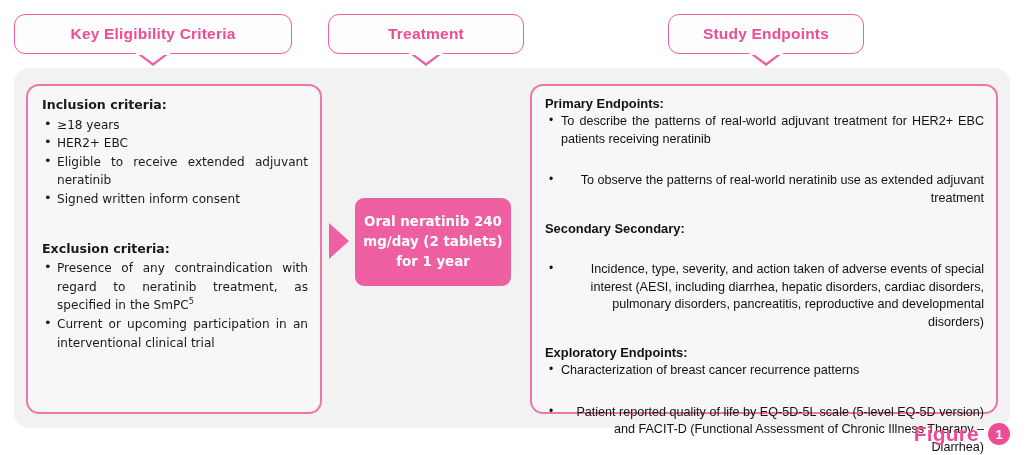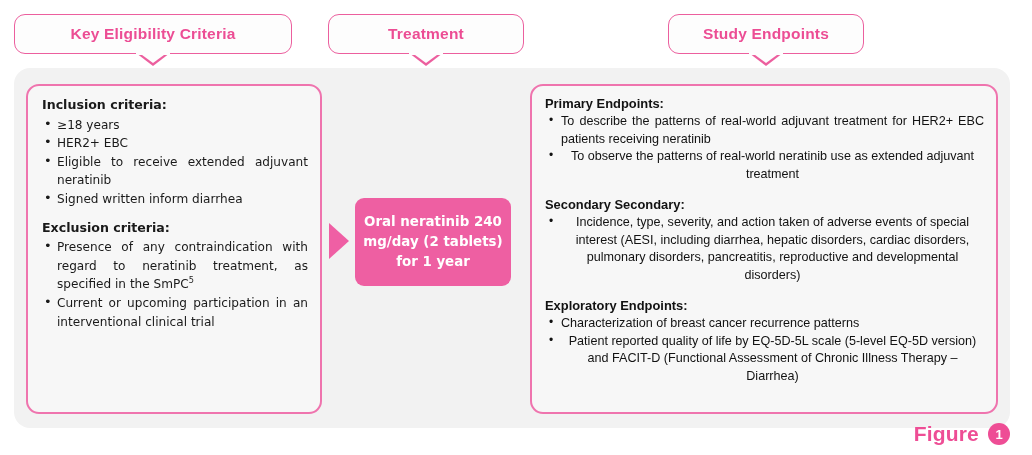--- a/index.html
+++ b/index.html
@@ -55,21 +55,21 @@
     position:absolute;box-sizing:border-box;
     border:2px solid #ef74ae;border-radius:13px;
     background:#f7f7f7;
   }
   #panel-eligibility{left:26px;top:84px;width:296px;height:330px;padding:10px 12px 8px 12px;}
   #panel-endpoints{left:530px;top:84px;width:468px;height:330px;padding:9px 12px 8px 12px;}
 
   
   .left-txt{font-family:"DejaVu Sans",sans-serif;color:#1a1a1a;font-size:12.1px;line-height:18.6px;}
   .left-head{font-weight:bold;font-size:12.6px;margin:0 0 1px 2px;}
-  .left-head.second{margin-top:10px;}
+  .left-head.second{margin-top:31px;}
   ul.lst{list-style:none;margin:0;padding:0;}
   ul.lst li{
     position:relative;padding-left:15px;margin:0 0 0 2px;
     text-align:justify;text-justify:inter-word;
   }
   ul.lst li::before{
     content:"\2022";position:absolute;left:2px;top:-1px;font-size:13px;color:#1a1a1a;
   }
   sup{font-size:8.2px;vertical-align:super;line-height:0;}
 
@@ -78,21 +78,21 @@
   .r-head{font-weight:bold;font-size:12.9px;margin:0 0 1px 1px;}
   .r-head.gap{margin-top:13px;}
   ul.rlst{list-style:none;margin:0;padding:0;}
   ul.rlst li{
     position:relative;padding-left:15px;margin:0 0 0 2px;
     text-align:justify;text-justify:inter-word;
   }
   ul.rlst li::before{
     content:"\2022";position:absolute;left:3px;top:-1px;font-size:12px;color:#121212;
   }
-  ul.rlst li:last-child{text-align:center;}
+  ul.rlst li:last-child{text-align:right;margin-top:24px;}
 
   
   #treatment-box{
     position:absolute;left:355px;top:198px;width:156px;height:88px;
     background:#ee5fa2;border-radius:9px;
     display:flex;align-items:center;justify-content:center;
     box-sizing:border-box;padding:0 8px;
   }
   #treatment-box .t-text{
     color:#ffffff;font-family:"DejaVu Sans",sans-serif;
@@ -153,21 +153,21 @@
         <span class="cut"></span>
     </span>
   </div>
 
   <div class="panel left-txt" id="panel-eligibility">
     <div class="left-head">Inclusion criteria:</div>
     <ul class="lst">
       <li>≥18 years</li>
       <li>HER2+ EBC</li>
       <li>Eligible to receive extended adjuvant neratinib</li>
-      <li>Signed written inform diarrhea</li>
+      <li>Signed written inform consent</li>
     </ul>
 
     <div class="left-head second">Exclusion criteria:</div>
     <ul class="lst">
       <li><span>Presence of any contraindication with regard to neratinib treatment, as specified in the SmPC</span><sup>5</sup></li>
       <li>Current or upcoming participation in an interventional clinical trial</li>
     </ul>
   </div>
 
   <div id="flow-arrow"></div>

